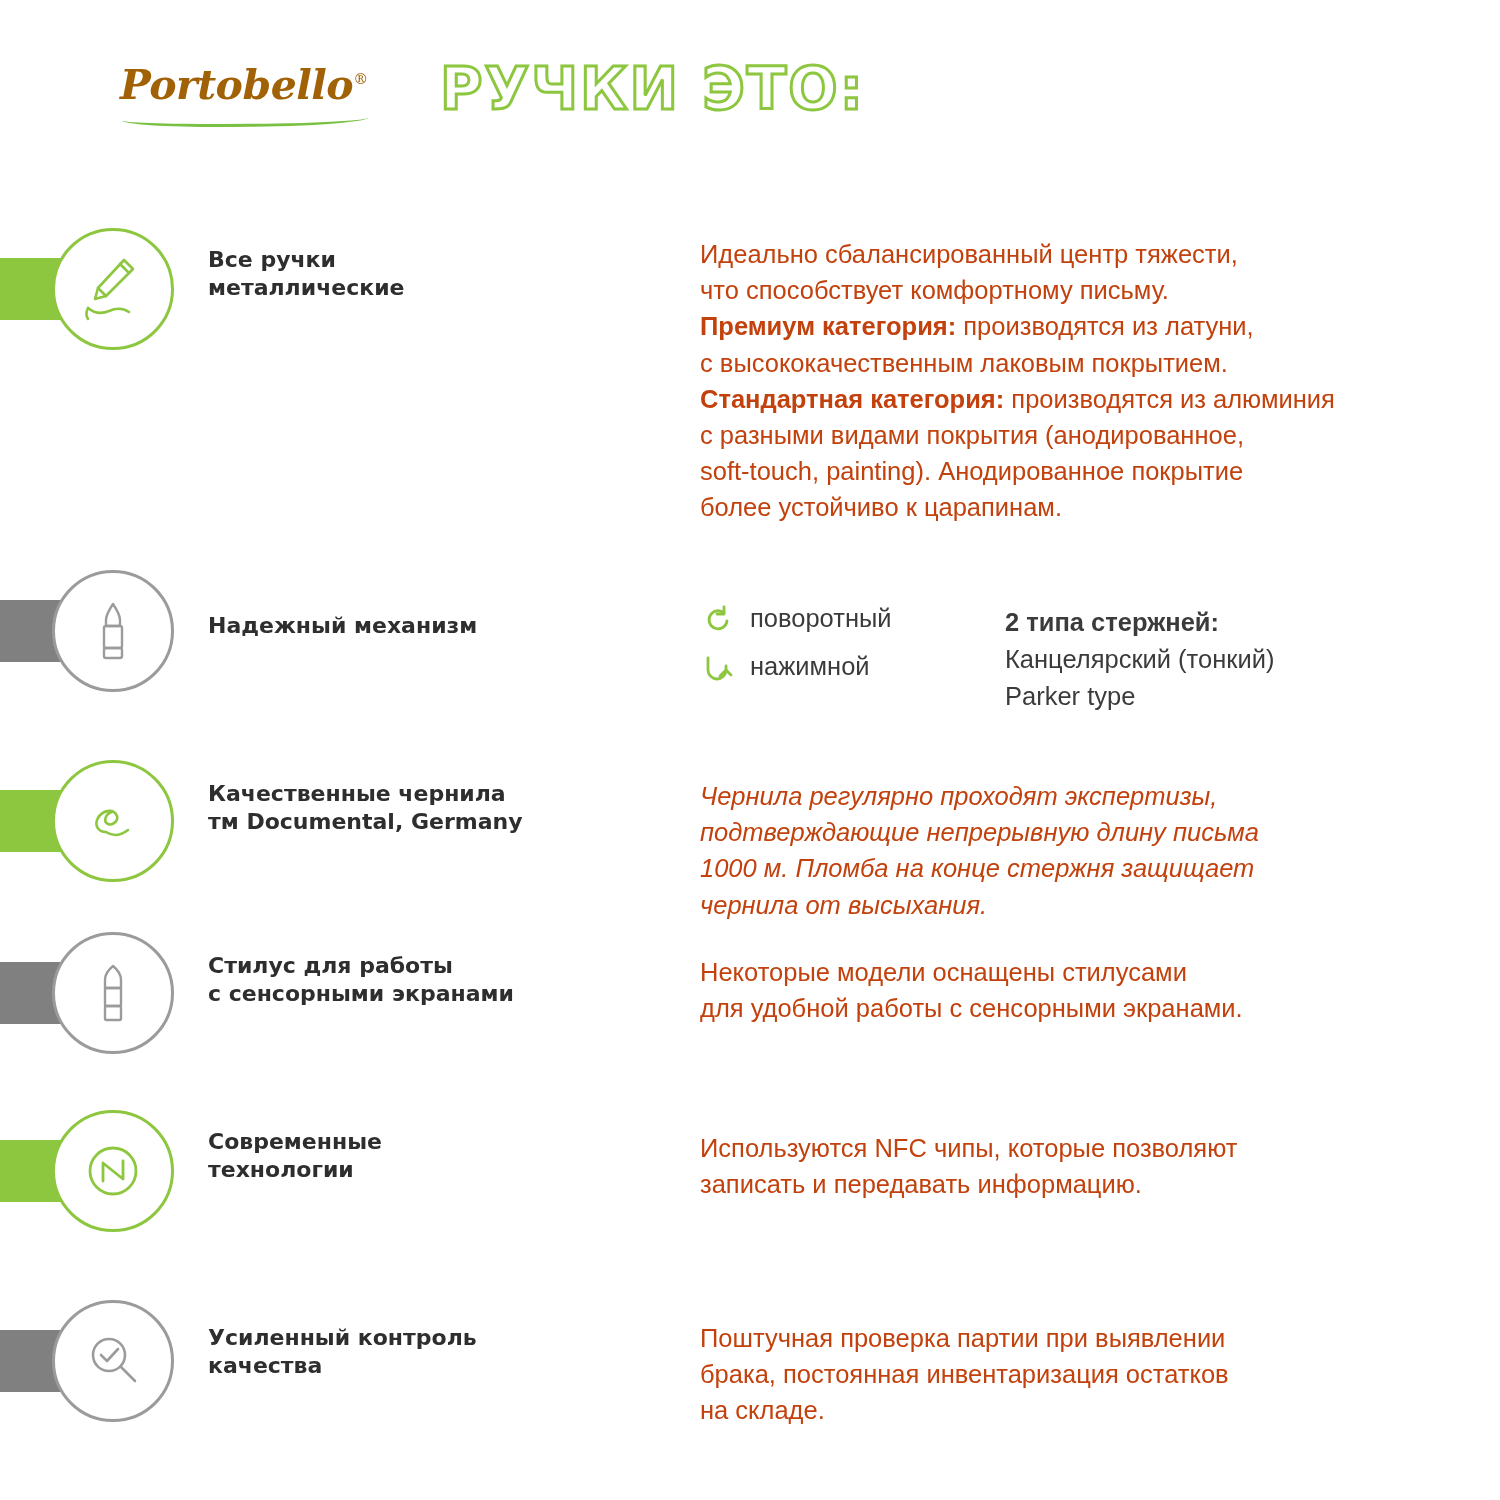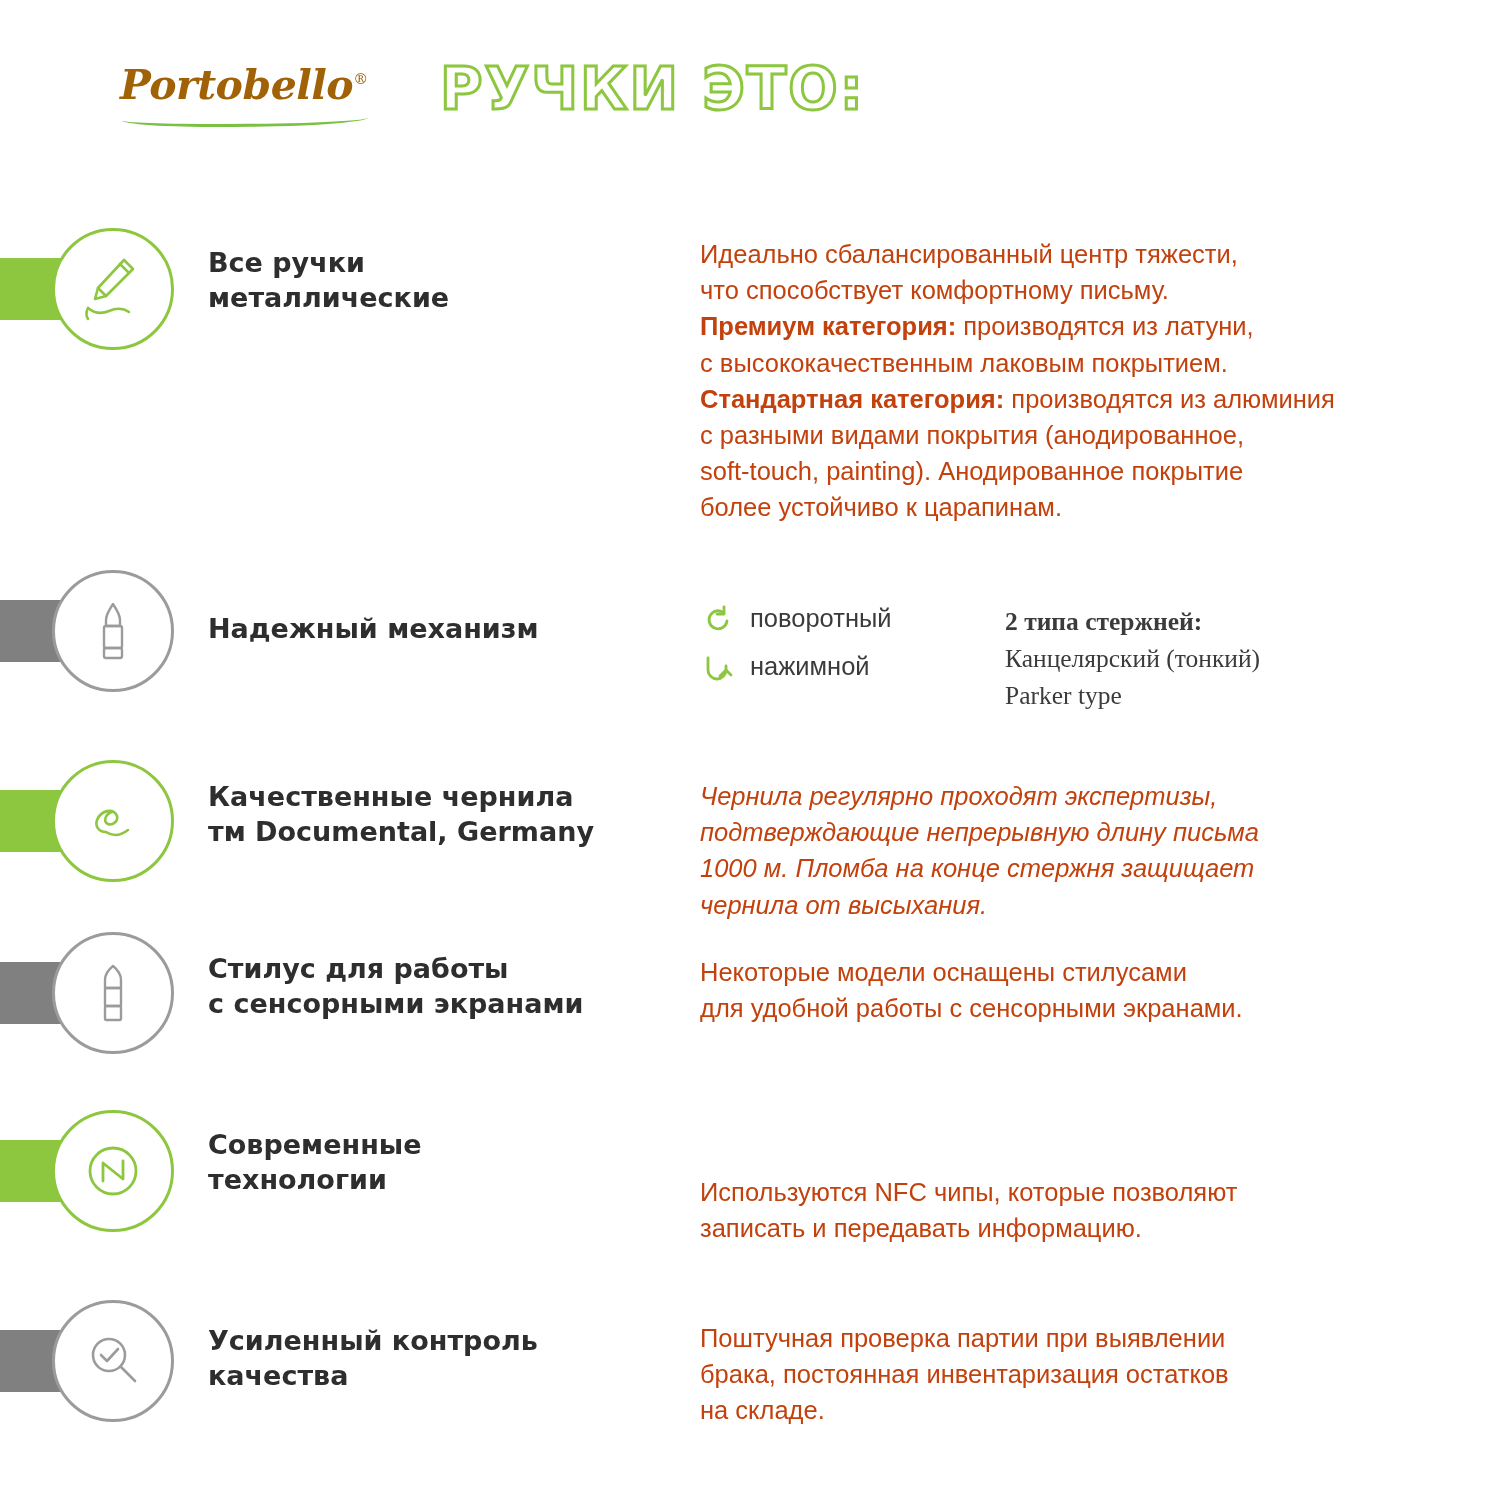--- a/index.html
+++ b/index.html
@@ -67,21 +67,21 @@
     background: #ffffff;
     display: flex; align-items: center; justify-content: center;
   }
   .circle.green { border: 3px solid #8dc63f; }
   .circle.grey  { border: 3px solid #9b9b9b; }
 
   .title {
     position: absolute; left: 208px;
     font-family: "DejaVu Sans", sans-serif;
     font-weight: 700;
-    font-size: 27px;
+    font-size: 22px;
     line-height: 1.28;
     color: #2e2e2e;
     width: 470px;
   }
   .body {
     position: absolute; left: 700px;
     font-size: 25.5px;
     line-height: 1.42;
     color: #c2410c;
     width: 770px;
@@ -153,21 +153,21 @@
         <span class="mech-ico">
           <svg width="34" height="34" viewBox="0 0 34 34" fill="none" stroke="#8dc63f" stroke-width="2.8" stroke-linecap="round" stroke-linejoin="round">
             <path d="M8 6 v12 a9 9 0 0 0 18 0 v-4"></path>
             <path d="M20 24 l6 -6 l5 5"></path>
           </svg>
         </span>
         <span>нажимной</span>
       </div>
     </div>
 
-    <div class="mech-right" style="top:4px;font-family:Liberation Serif, serif;">
+    <div class="mech-right" style="top:4px;">
       <div style="font-weight:700;">2 типа стержней:</div>
       <div>Канцелярский (тонкий)</div>
       <div>Parker type</div>
     </div>
   </div>
 
   <div class="row" style="top:790px;">
     <div class="tab green"></div>
     <div class="circle green">
       <span>
@@ -200,21 +200,21 @@
     <div class="tab green"></div>
     <div class="circle green">
       <span>
         <svg width="70" height="70" viewBox="0 0 70 70" fill="none" stroke="#8dc63f" stroke-width="2.8" stroke-linecap="round" stroke-linejoin="round">
           <circle cx="35" cy="35" r="23"></circle>
           <path d="M25 45 V27 l20 16 V25"></path>
         </svg>
       </span>
     </div>
     <div class="title" style="top:-12px;">Современные<br>технологии</div>
-    <div class="body" style="top:-10px;margin-top:44px;">Используются NFC чипы, которые позволяют<br>записать и передавать информацию.</div>
+    <div class="body" style="top:-10px;">Используются NFC чипы, которые позволяют<br>записать и передавать информацию.</div>
   </div>
 
   <div class="row" style="top:1330px;">
     <div class="tab grey"></div>
     <div class="circle grey">
       <span>
         <svg width="72" height="72" viewBox="0 0 72 72" fill="none" stroke="#9b9b9b" stroke-width="2.6" stroke-linecap="round" stroke-linejoin="round">
           <circle cx="32" cy="30" r="16"></circle>
           <path d="M44 42 L58 56"></path>
           <path d="M24 30 l6 6 l11 -12"></path>

